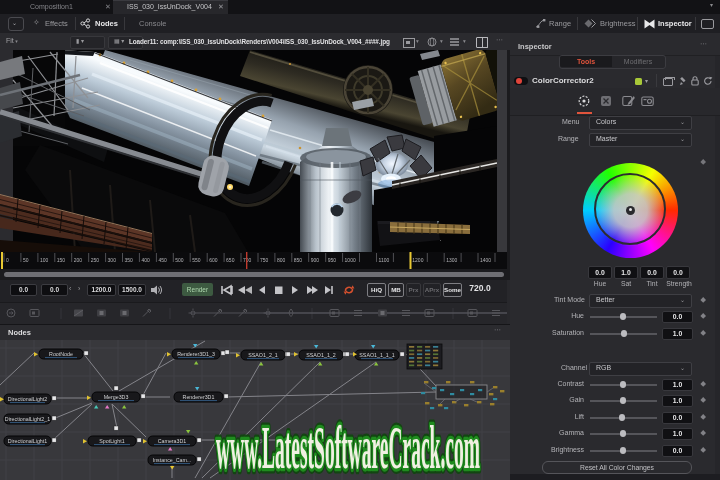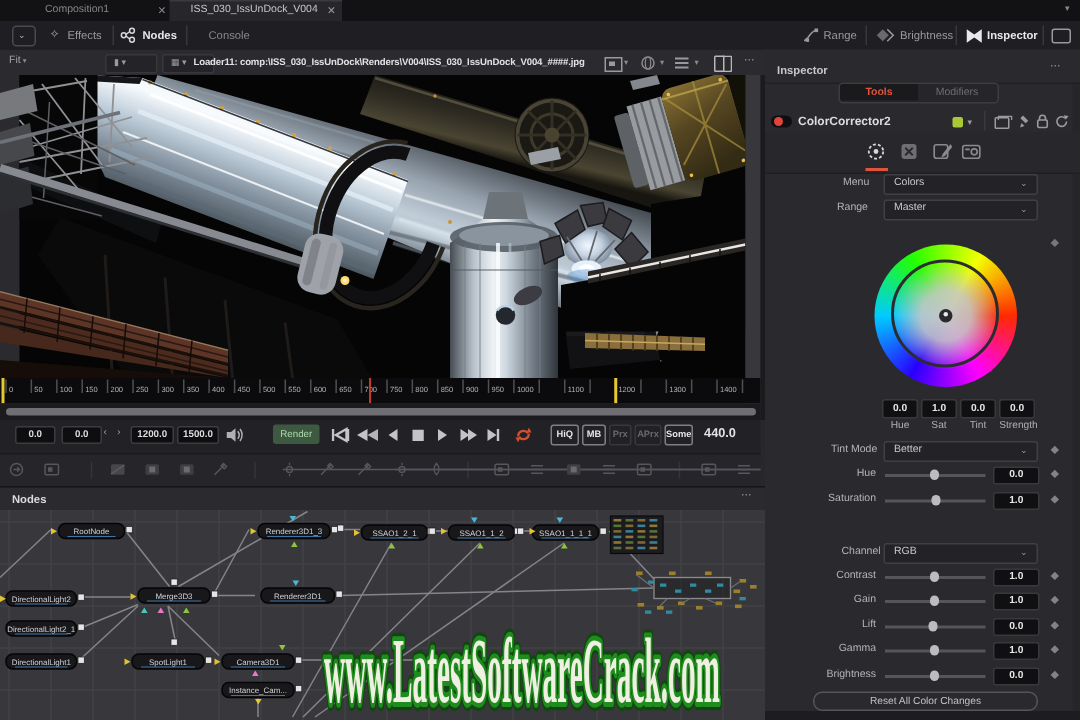--- a/index.html
+++ b/index.html
@@ -426,21 +426,21 @@
       <svg class="abs" style="left:343px;top:284px" width="12" height="12" viewBox="0 0 12 12">
         <path d="M2.5 7 a3.5 3.5 0 0 1 6.4-2.2 M9.5 5 a3.5 3.5 0 0 1 -6.4 2.2" stroke="#d4502e" stroke-width="1.5" fill="none"></path>
         <polygon points="9.6,1.2 11.4,4.4 8,4.4" fill="#d4502e"></polygon>
         <polygon points="2.4,10.8 0.6,7.6 4,7.6" fill="#d4502e"></polygon>
       </svg>
       <div class="abs txt" style="left:367px;top:283px;width:17px;height:12px;border:1px solid #7e7e83;border-radius:2px;color:#e6e6e8;font-size:6.2px;font-weight:bold;text-align:center;line-height:12px;">HiQ</div>
       <div class="abs txt" style="left:388px;top:283px;width:14px;height:12px;border:1px solid #7e7e83;border-radius:2px;color:#e6e6e8;font-size:6.2px;font-weight:bold;text-align:center;line-height:12px;">MB</div>
       <div class="abs txt" style="left:406px;top:283px;width:13px;height:12px;border:1px solid #38383c;border-radius:2px;color:#6a6a6e;font-size:6.2px;font-weight:bold;text-align:center;line-height:12px;">Prx</div>
       <div class="abs txt" style="left:423px;top:283px;width:16px;height:12px;border:1px solid #38383c;border-radius:2px;color:#6a6a6e;font-size:6.2px;font-weight:bold;text-align:center;line-height:12px;">APrx</div>
       <div class="abs txt" style="left:443px;top:283px;width:17px;height:12px;border:1px solid #7e7e83;border-radius:2px;color:#e6e6e8;font-size:6.2px;font-weight:bold;text-align:center;line-height:12px;">Some</div>
-      <div class="abs txt" style="left:464px;top:283px;width:32px;font-size:8.5px;font-weight:bold;color:#e2e2e4;text-align:center;">440.0</div>
+      <div class="abs txt" style="left:464px;top:283px;width:32px;font-size:8.5px;font-weight:bold;color:#e2e2e4;text-align:center;">720.0</div>
     </div>
 
 <div class="abs" style="left:0;top:302px;width:507px;height:22px;background:#26262a;border-top:1px solid #1a1a1d;"></div>
 <svg class="abs" style="left:0;top:302px;" width="507" height="22" viewBox="0 0 507 22" id="toolicons">
       <line x1="61" y1="6" x2="61" y2="17" stroke="#35353a" stroke-width="1"></line>
       <line x1="170" y1="6" x2="170" y2="17" stroke="#35353a" stroke-width="1"></line>
       <line x1="312" y1="6" x2="312" y2="17" stroke="#35353a" stroke-width="1"></line>
       <line x1="453" y1="6" x2="453" y2="17" stroke="#35353a" stroke-width="1"></line>
       <circle cx="11" cy="11" r="4" fill="none" stroke="#56565b" stroke-width="1"></circle>
       <path d="M9 11 L13 11 M11.5 9.5 L13 11 L11.5 12.5" stroke="#56565b" stroke-width="0.9" fill="none"></path>

